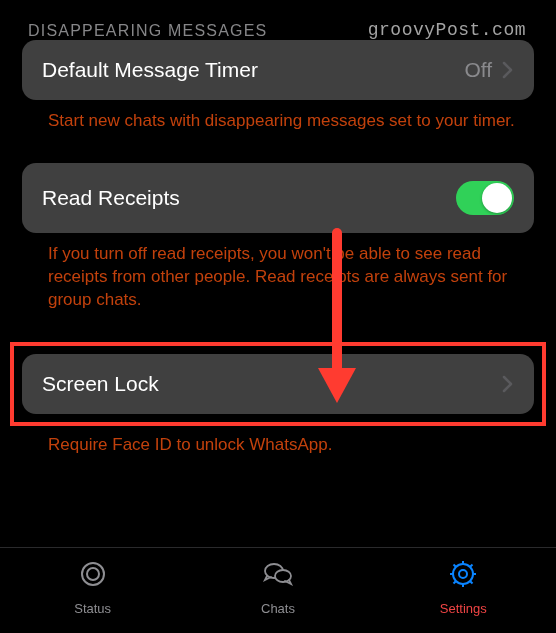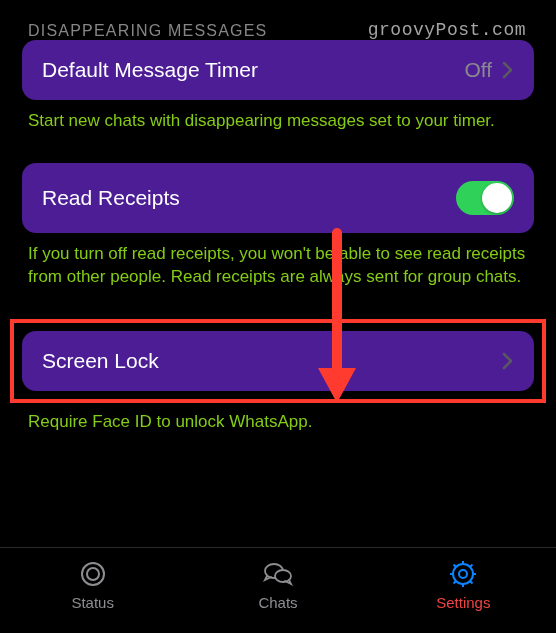--- a/index.html
+++ b/index.html
@@ -27,21 +27,21 @@
     padding-top: 22px;
   }
   .section-header {
     color: #868688;
     font-size: 16px;
     letter-spacing: 1.2px;
     text-transform: uppercase;
     padding-left: 6px;
   }
   .row {
-    background: #4c1d95;
+    background: #404040;
     border-radius: 14px;
     display: flex;
     align-items: center;
     justify-content: space-between;
     padding: 18px 20px;
     font-size: 21px;
     color: #fff;
     margin-bottom: 10px;
   }
   .row .right {
@@ -49,25 +49,26 @@
     align-items: center;
     gap: 10px;
     color: #8a8a8d;
   }
   .chevron svg { display: block; }
   .row-value {
     color: #8a8a8d;
     font-size: 21px;
   }
   .footer-text {
-    color: #84cc16;
+    color: #c2410c;
     font-size: 17px;
     line-height: 1.35;
     padding: 0 6px;
     margin-bottom: 30px;
+    margin-left: 20px;
   }
   .toggle {
     width: 58px;
     height: 34px;
     background: #30d158;
     border-radius: 17px;
     position: relative;
     flex-shrink: 0;
   }
   .toggle .knob {
@@ -104,23 +105,23 @@
     justify-content: space-around;
     align-items: flex-start;
     padding-top: 10px;
     border-top: 1px solid #2a2a2c;
     background: #000;
   }
   .tab {
     display: flex;
     flex-direction: column;
     align-items: center;
-    gap: 4px;
+    gap: 11px;
     color: #8e8e92;
-    font-size: 15px;
+    font-size: 13px;
     width: 20%;
   }
   .tab.active { color: #ef4444; }
   .tab .icon { height: 32px; display:flex; align-items:center; justify-content:center; }
 </style>
 </head>
 <body>
 
 <div class="watermark">groovyPost.com</div>
 

